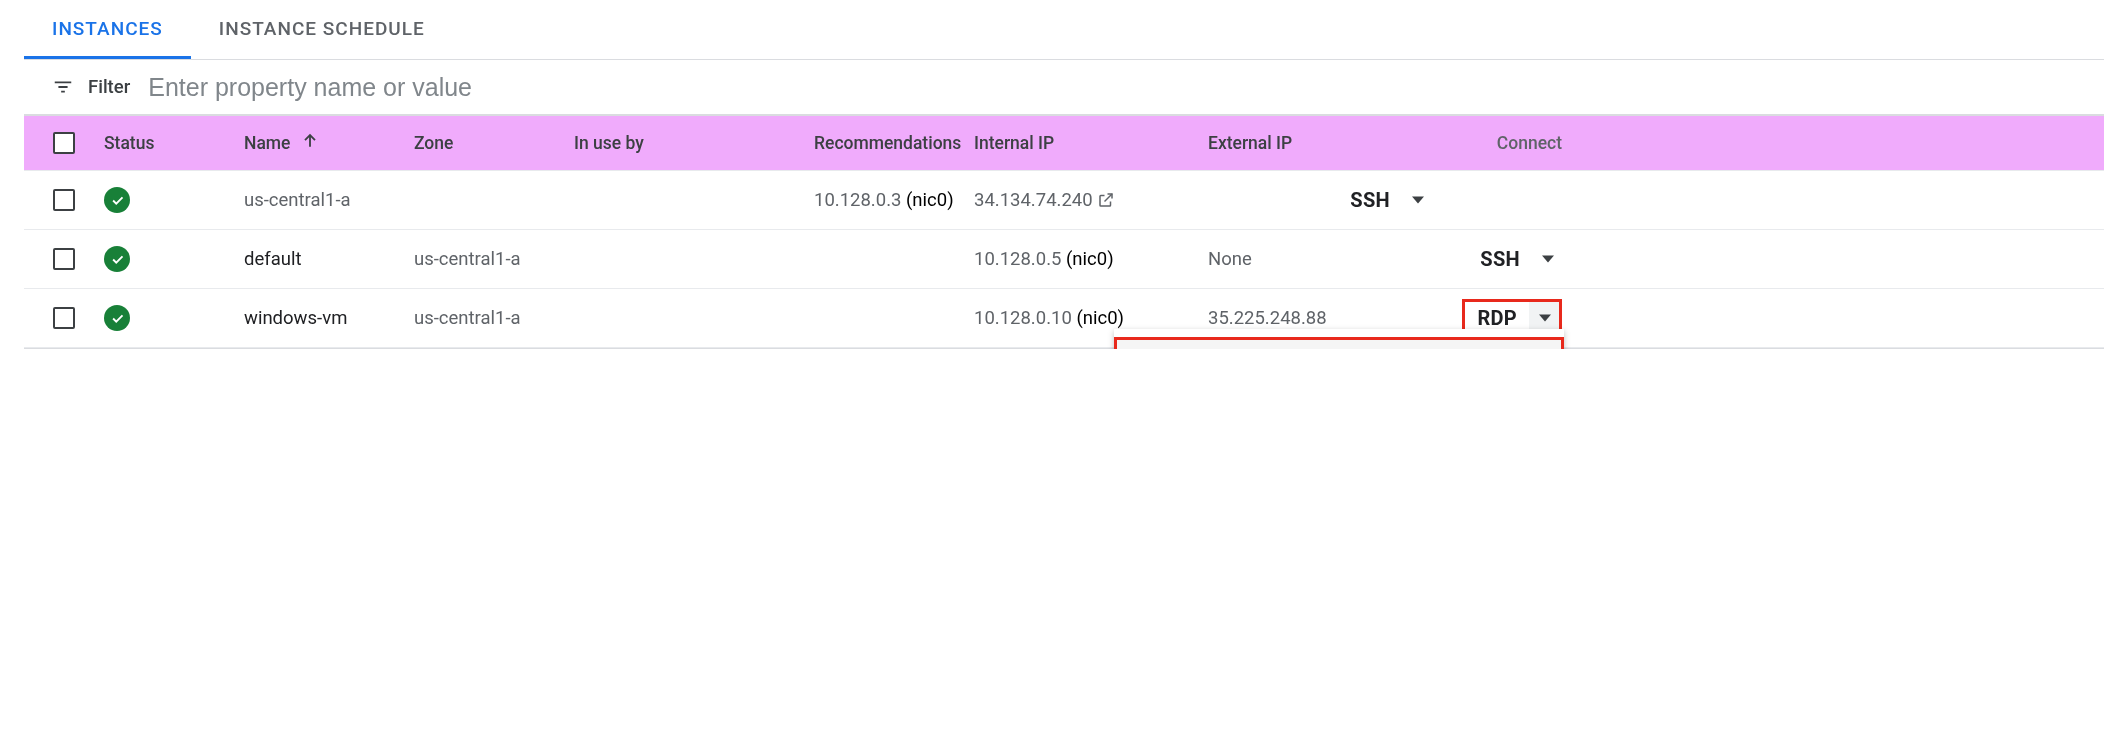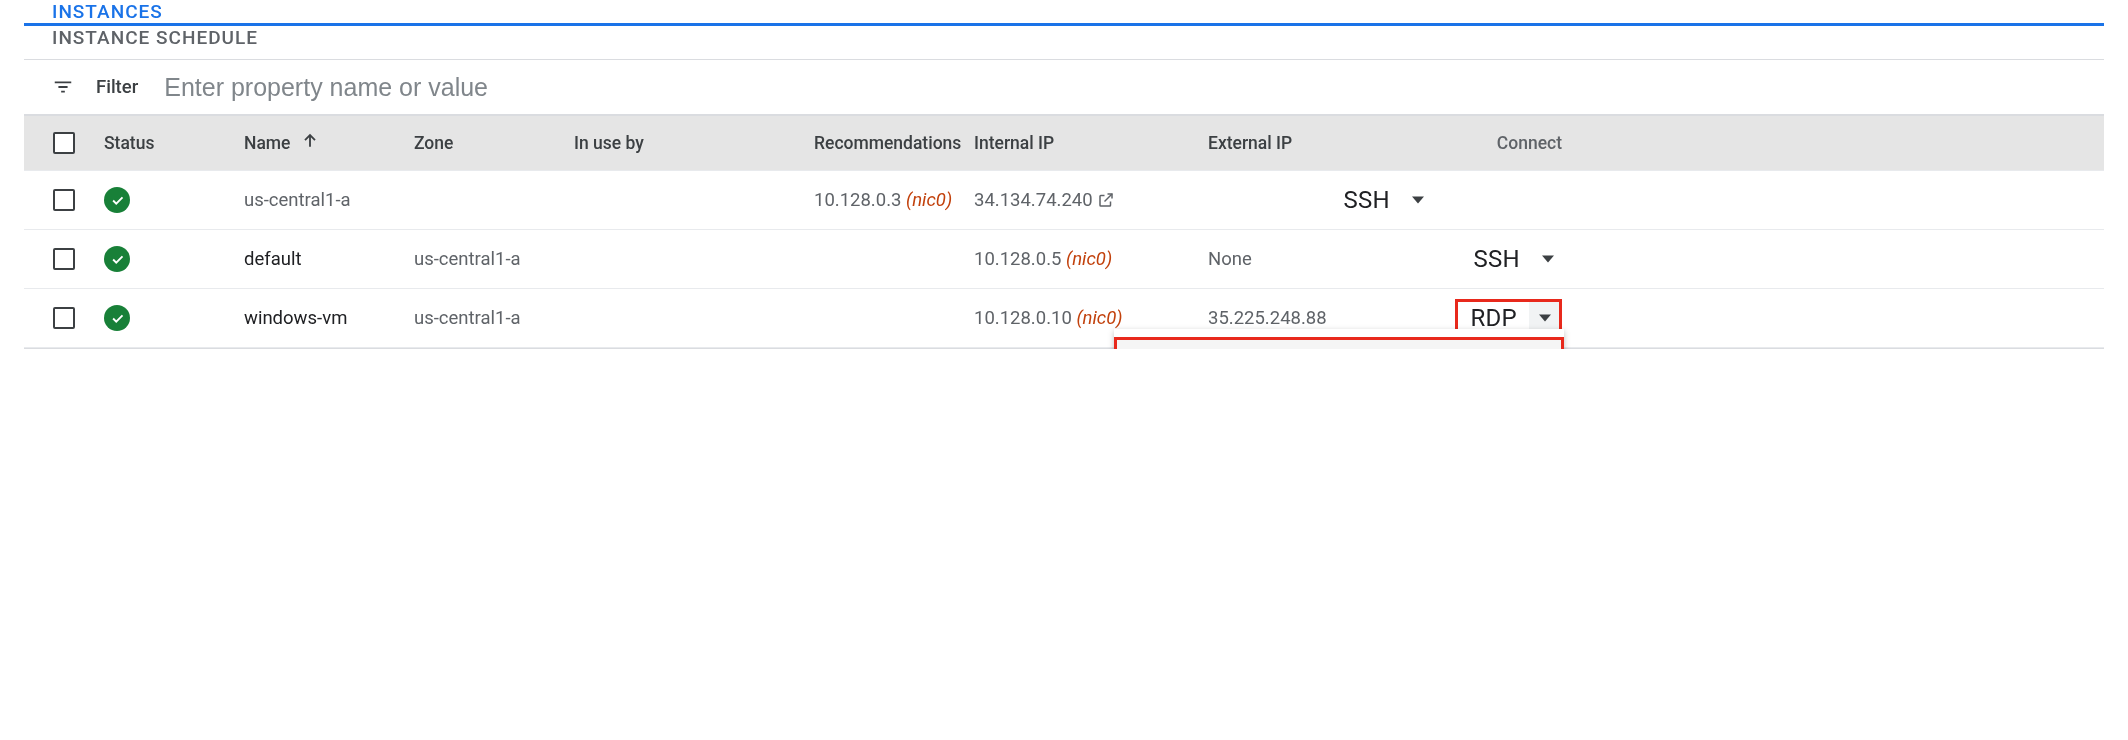--- a/index.html
+++ b/index.html
@@ -11,41 +11,40 @@
     background: #fff;
     width: 2128px;
   }
   .root { width: 2128px; padding: 0 24px; }
 
   .tabs {
     display: flex;
     border-bottom: 1px solid #dadce0;
     height: 60px;
     align-items: stretch;
-    flex-direction: column;
   }
   .tab {
     display: flex;
     align-items: center;
     padding: 0 28px;
     font-weight: 500;
     letter-spacing: 1px;
     color: #5f6368;
     font-size: 19px;
     cursor: pointer;
     border-bottom: 3px solid transparent;
   }
   .tab.active { color: #1a73e8; border-bottom-color: #1a73e8; }
 
   .filterbar {
     display: flex;
     align-items: center;
     height: 54px;
     padding-left: 28px;
-    gap: 22px;
+    gap: 14px;
   }
   .filterbar .filter-icon { width:22px; height:22px; color:#3c4043; }
   .filterbar .filter-label { font-weight: 500; color:#3c4043; }
   .filterbar input {
     border: none; outline: none;
     font-size: 25px;
     color:#202124;
     flex: 1;
     padding: 6px 4px;
   }
@@ -58,21 +57,21 @@
   }
   .row {
     display: grid;
     grid-template-columns: 80px 140px 170px 160px 240px 160px 234px 226px 130px;
     align-items: center;
     min-height: 56px;
     border-bottom: 1px solid #e8eaed;
     position: relative;
   }
   .row.header {
-    background: #e5e5e5;
+    background: #f0abfc;
     font-weight: 500;
     color:#3c4043;
     font-size: 17.5px;
     border-top:1px solid #dadce0;
   }
   .row.header .cell.connect { color:#5f6368; }
   .cell { padding: 10px 0; display:flex; align-items:center; }
   .cell.checkbox { justify-content:center; }
   .cell.connect { justify-content:flex-end; padding-right: 2px; }
   .row:not(.header) .cell { color:#5f6368; }
@@ -91,36 +90,36 @@
   .status-dot {
     width:26px; height:26px; border-radius:50%;
     background:#188038;
     display:flex; align-items:center; justify-content:center;
   }
   .status-dot svg { width:15px; height:15px; color:#fff; }
 
   .sort-arrow { margin-left:10px; }
   .sort-arrow svg { width:20px; height:20px; color:#3c4043; }
 
-  .nic { color:#c2410c;font-style:italic; }
+  .nic { color:#000000; }
   .ip-main { color:#5f6368; }
 
   .ext-link-icon { display:inline-flex; margin-left:4px; }
   .ext-link-icon svg { width:18px; height:18px; color:#5f6368; }
 
   .connect-btn {
     display:flex; align-items:stretch;
     height:38px;
     cursor:pointer;
   }
   .connect-btn .lbl {
     display:flex; align-items:center;
     padding:0 12px;
-    font-weight:400; color:#202124; letter-spacing:0.3px;
-    font-size:24px;
+    font-weight:700; color:#202124; letter-spacing:0.3px;
+    font-size:20px;
   }
   .connect-btn .caret {
     display:flex; align-items:center; justify-content:center;
     width:30px;
     border-left:1px solid transparent;
   }
   .connect-btn .caret svg { width:12px; height:12px; color:#3c4043; }
   .connect-btn.highlight {
     border:3px solid #e8291c;
   }

